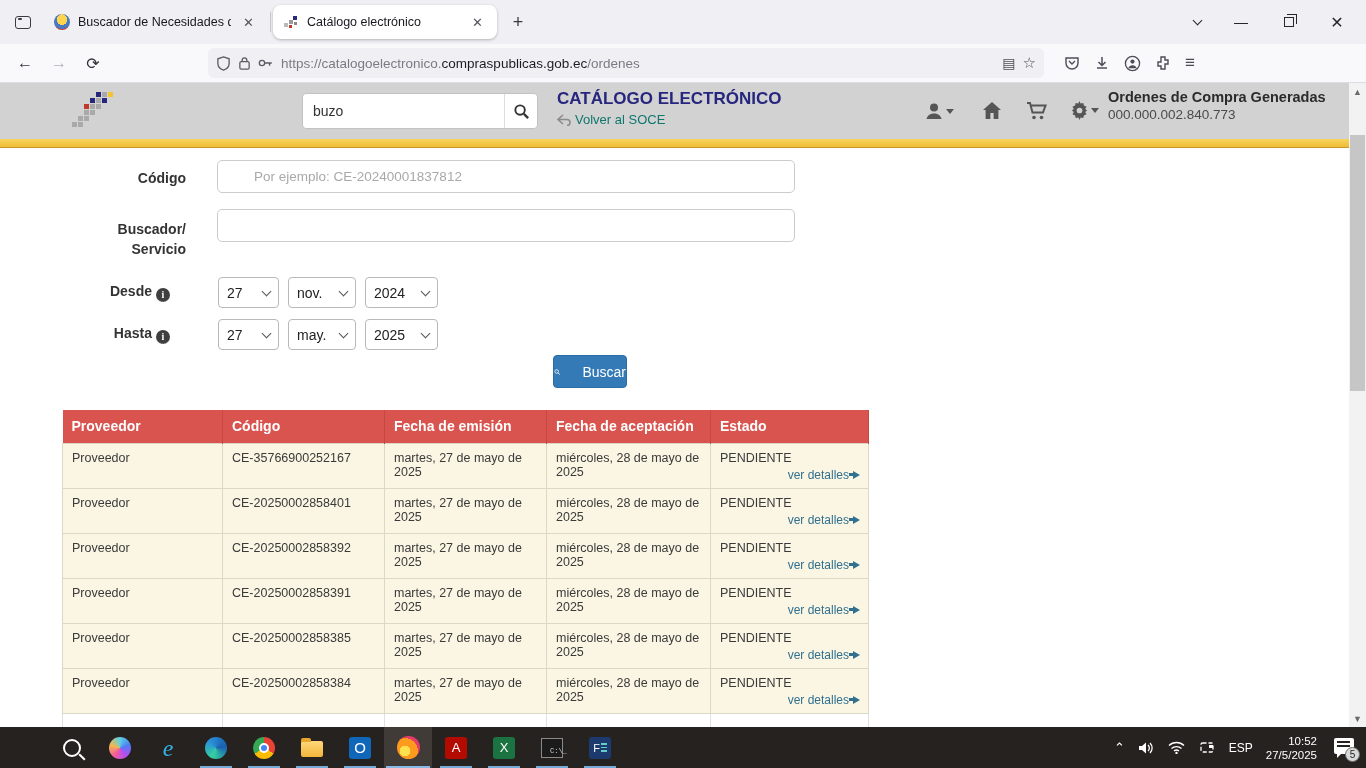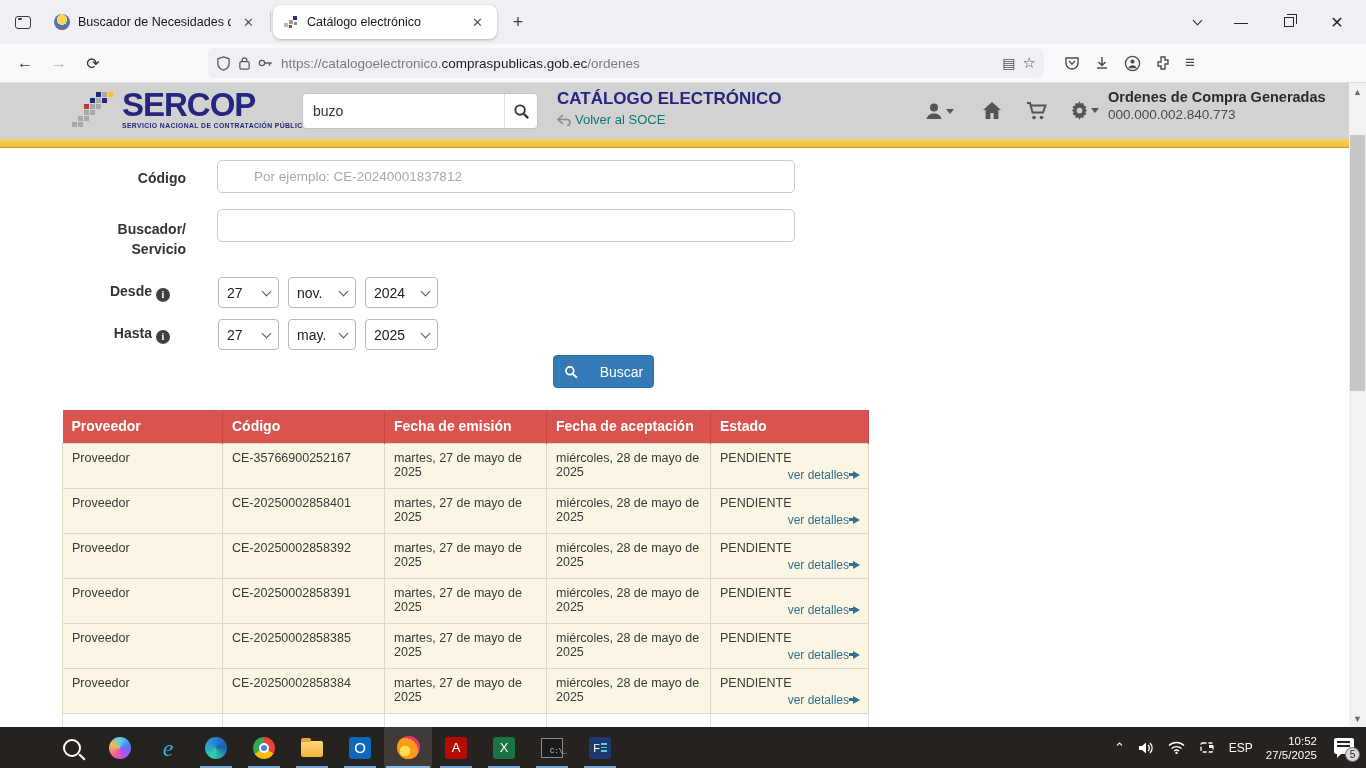--- a/index.html
+++ b/index.html
@@ -65,21 +65,21 @@
   .vscroll .arr { position:absolute; left:0; width:17px; height:17px; color:#6a6a6a; font-size:9px; display:flex; align-items:center; justify-content:center; }
   .vscroll .thumb { position:absolute; left:1px; width:15px; background:#c6c6c6; }
 
   
   .flabel { position:absolute; font-size:14px; font-weight:bold; color:#333; text-align:right; width:130px; }
   .finput { position:absolute; left:217px; width:578px; height:33px; border:1px solid #ccc; border-radius:5px; background:#fff; font-size:13.5px; color:#333; padding:0 10px; font-family:"Liberation Sans",sans-serif; outline:none; }
   .finput::placeholder { color:#a9a9a9; }
   .infoi { display:inline-flex; width:14px; height:14px; border-radius:50%; background:#3f3f3f; color:#fff; font-size:10px; font-weight:bold; align-items:center; justify-content:center; vertical-align:-2px; margin-left:4px; border-bottom:1px dotted #777; font-family:"Liberation Serif",serif; }
   .sel { position:absolute; height:31px; border:1px solid #b9b9b9; border-radius:4px; background:#fff; display:flex; align-items:center; font-size:14px; color:#222; padding:0 8px; justify-content:space-between; }
   .chev { width:7px; height:7px; border-right:1.6px solid #555; border-bottom:1.6px solid #555; transform:rotate(45deg); margin-left:8px; margin-top:-3px; }
-  .buscar { position:absolute; left:553px; top:272px; width:101px; height:33px; background:#337ab7; border:1px solid #2e6da4; border-radius:4px; color:#fff; font-size:14px; display:flex; align-items:center; justify-content:center; gap:22px; }
+  .buscar { position:absolute; left:553px; top:272px; width:74px; height:33px; background:#337ab7; border:1px solid #2e6da4; border-radius:4px; color:#fff; font-size:14px; display:flex; align-items:center; justify-content:center; gap:22px; }
 
   
   .otable { position:absolute; left:62px; top:327px; width:806px; border-collapse:collapse; table-layout:fixed; }
   .otable th { background:#d9534f; color:#fff; font-size:14px; font-weight:bold; text-align:left; padding:8px 9px; height:33px; border-right:1px solid #c64844; }
   .otable td { background:#faf6e3; font-size:12.5px; color:#3a3a3a; padding:7px 9px; vertical-align:top; border:1px solid #dcd8c6; height:45px; }
   .otable tr.partial td { background:#fff; border-color:#e0e0e0; height:14px; padding:2px 9px; }
   .estado-cell { position:relative; }
   .verdet { position:absolute; right:8px; bottom:6px; font-size:12px; color:#31708f; white-space:nowrap; display:flex; align-items:center; gap:4px; }
   .arrow-r { display:inline-block; width:0; height:0; border-top:4px solid transparent; border-bottom:4px solid transparent; border-left:7px solid #31708f; position:relative; }
   .arrow-r::before { content:""; position:absolute; right:6px; top:-1.5px; width:5px; height:3px; background:#31708f; }
@@ -219,24 +219,20 @@
             <rect x="26" y="16" width="5" height="5"></rect>
             <rect x="26" y="10" width="5" height="5"></rect>
             <rect x="32" y="4" width="5" height="5"></rect>
         </g>
         <rect x="32" y="10" width="5" height="5" fill="#26267e"></rect>
           <rect x="26" y="4" width="5" height="5" fill="#26267e"></rect>
           <rect x="20" y="10" width="5" height="5" fill="#26267e"></rect>
         <rect x="14" y="16" width="5" height="5" fill="#c0392b"></rect>
           <rect x="38" y="4" width="5" height="5" fill="#f4c430"></rect>
       </svg>
-      <div class="logo-text">
-        <div class="logo-name">SERCOP</div>
-        <div class="logo-tag">SERVICIO NACIONAL DE CONTRATACIÓN PÚBLICA</div>
-      </div>
     </div>
 
     <div class="hsearch">
       <input value="buzo" style="">
       <div class="sbtn">
         <svg width="17" height="17" viewBox="0 0 18 18">
             <circle cx="7.5" cy="7.5" r="5" fill="none" stroke="#333" stroke-width="2"></circle>
             <path d="M11.5 11.5L16 16" stroke="#333" stroke-width="2.4"></path>
           </svg>
       </div>

